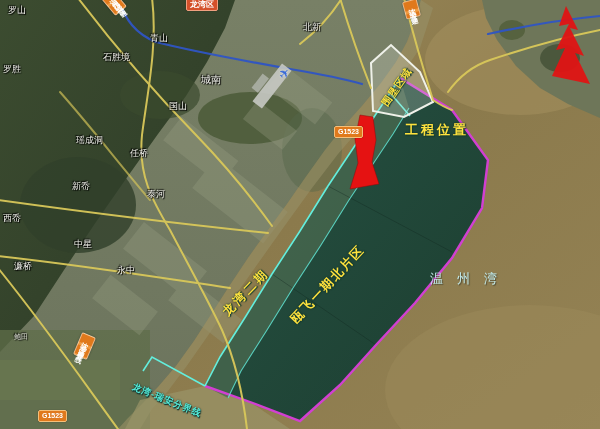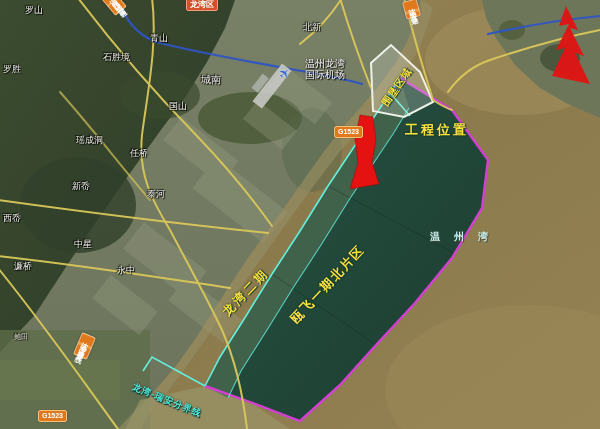--- a/index.html
+++ b/index.html
@@ -20,22 +20,22 @@
   .district{background:#d4502a;border-color:#f0a080;font-size:8px;line-height:9px;}
   .ribbon{position:absolute;writing-mode:vertical-rl;text-orientation:upright;color:#fff;
          font-weight:bold;font-size:7px;line-height:11px;letter-spacing:3px;
          background:repeating-linear-gradient(180deg,#e0791c 0 9px,#ef9a40 9px 12px);
          padding:2px 1px;border:1px solid rgba(255,255,255,.45);border-radius:2px;
          box-shadow:0 0 2px rgba(0,0,0,.4);}
   .airport-label{position:absolute;width:64px;text-align:center;color:#fff;font-size:10px;
          line-height:11px;text-shadow:0 0 2px #000,1px 1px 1px #000;}
   .plane{position:absolute;color:#3a6cd8;font-size:13px;transform:rotate(-45deg);
          text-shadow:0 0 2px #ffffffaa;}
-  .bay{letter-spacing:14px;color:#c2ecee;font-weight:bold;font-size:10px;
-       text-shadow:1px 1px 1px #4b4630;}
+  .bay{letter-spacing:14px;color:#c2ecee;font-weight:normal;font-size:13px;
+       text-shadow:1px 1px 1px #4b4630;margin-top:40px;}
 </style>
 </head>
 <body>
 
 <div id="stage">
 
   <svg id="basemap" width="600" height="429" viewBox="0 0 600 429">
     <defs>
       <linearGradient id="gSea" x1="0" y1="0" x2="1" y2="1">
         <stop offset="0" stop-color="#a08d5e"></stop>
@@ -123,42 +123,38 @@
     <g transform="translate(272,86) rotate(38)">
       <rect x="-6" y="-24" width="12" height="48" fill="#c7c9c3" opacity=".9"></rect>
       <rect x="-15" y="-4" width="8" height="18" fill="#b3b6ae" opacity=".8"></rect>
     </g>
 
     <path fill="#e51212" stroke="#8d0b0b" stroke-width=".5" d="M360,115 L373,117 L376,140 L372,162 L379,184 L350,189 L358,163 L355,139 Z"></path>
 
     <path fill="#df1414" opacity=".95" d="M566,6 L578,30 L570,28 L584,56 L575,53 L590,84 L552,76 L565,48 L556,50 L569,24 L559,26 Z"></path>
   </svg>
 
-  <div class="label" style="left:25px;top:5px">罗山</div>
+  <div class="label" style="left:8px;top:5px">罗山</div>
   <div class="label" style="left:150px;top:33px">青山</div>
   <div class="label" style="left:303px;top:22px">北新</div>
   <div class="label" style="left:103px;top:52px">石胜境</div>
   <div class="label sm" style="left:201px;top:75px">城南</div>
   <div class="label" style="left:169px;top:101px">国山</div>
   <div class="label" style="left:3px;top:64px">罗胜</div>
   <div class="label" style="left:76px;top:135px">瑶成洞</div>
   <div class="label" style="left:130px;top:148px">任桥</div>
   <div class="label" style="left:147px;top:189px">泰河</div>
   <div class="label" style="left:72px;top:181px">新岙</div>
   <div class="label" style="left:3px;top:213px">西岙</div>
   <div class="label" style="left:74px;top:239px">中星</div>
   <div class="label" style="left:14px;top:261px">濂桥</div>
   <div class="label" style="left:117px;top:265px">永中</div>
   <div class="label xs" style="left:14px;top:332px">鲍田</div>
 
   <span class="plane" style="left:279px;top:66px">✈</span>
-  <div class="airport-label" style="left:293px;top:58px">
-    <div>温州龙湾</div>
-    <div>国际机场</div>
-  </div>
 
   <div class="badge district" style="left:186px;top:-2px">龙湾区</div>
   <div class="badge" style="left:334px;top:126px">G1523</div>
   <div class="badge" style="left:38px;top:410px">G1523</div>
   <div class="ribbon" style="left:106px;top:-10px;transform:rotate(-40deg)">温州绕城高速</div>
   <div class="ribbon" style="left:404px;top:0px;transform:rotate(-15deg)">沈海高速</div>
   <div class="ribbon" style="left:77px;top:334px;transform:rotate(23deg)">沈海高速复线</div>
 
   <div class="ann-yellow" style="left:405px;top:121px;font-size:13px;letter-spacing:3px">工程位置</div>
   <div class="ann-yellow" style="left:368px;top:80px;width:58px;text-align:center;font-size:10px;letter-spacing:1px;transform:rotate(-55deg)">围垦区域</div>

